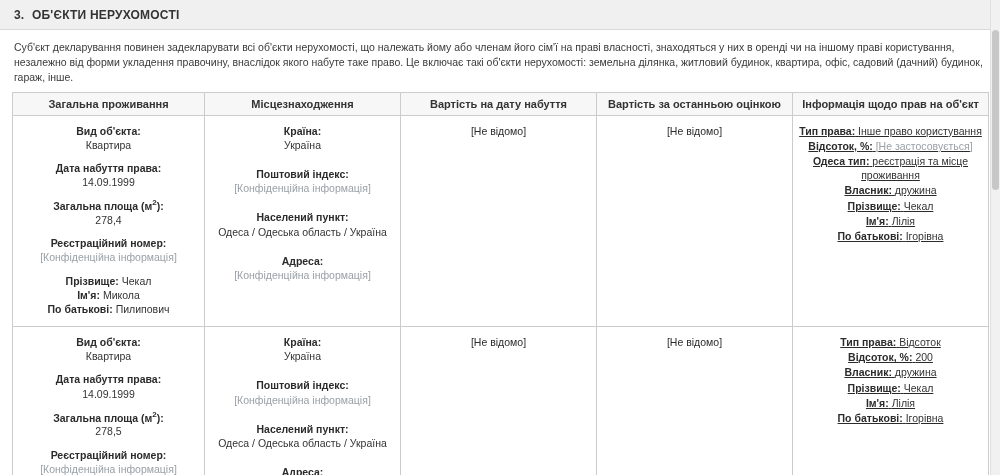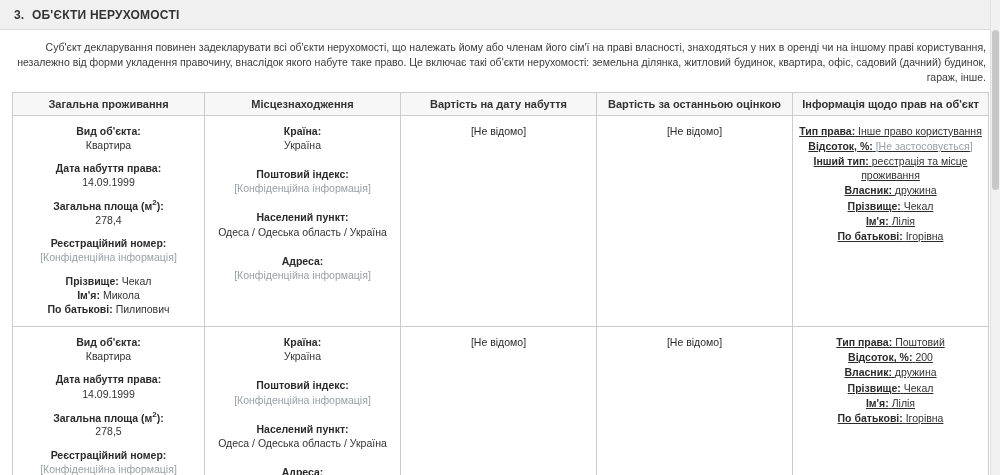--- a/index.html
+++ b/index.html
@@ -41,21 +41,21 @@
     font-weight: bold;
     color: #333333;
     letter-spacing: 0.2px;
   }
   
   .intro {
     padding: 10px 14px 6px 14px;
     font-size: 10.5px;
     line-height: 1.45;
     color: #3a3a3a;
-    text-align: right;
+    text-align: left;
   }
   
   .tbl-wrap {
     padding: 0 12px 0 12px;
     box-sizing: border-box;
   }
   table.decl {
     width: 976px;
     border-collapse: collapse;
     table-layout: fixed;
@@ -195,21 +195,21 @@
               <div class="conf">[Конфіденційна інформація]</div>
             </div>
           </td>
 
           <td class="unknown">[Не відомо]</td>
           <td class="unknown">[Не відомо]</td>
 
           <td class="right-cell">
             <div class="line inline"><span class="lbl">Тип права:</span> <span class="val">Інше право користування</span></div>
             <div class="line inline"><span class="lbl">Відсоток, %:</span> <span class="conf">[Не застосовується]</span></div>
-            <div class="line inline"><span class="lbl">Інший тип:</span> <span class="val">реєстрація та місце проживання</span></div>
+            <div class="line inline"><span class="lbl">Одеса тип:</span> <span class="val">реєстрація та місце проживання</span></div>
             <div class="line inline"><span class="lbl">Власник:</span> <span class="val">дружина</span></div>
             <div class="line inline"><span class="lbl">Прізвище:</span> <span class="val">Чекал</span></div>
             <div class="line inline"><span class="lbl">Ім'я:</span> <span class="val">Лілія</span></div>
             <div class="line inline"><span class="lbl">По батькові:</span> <span class="val">Ігорівна</span></div>
           </td>
         </tr>
 
         <tr>
           <td>
             <div class="fld">
@@ -250,21 +250,21 @@
             <div class="fld">
               <div class="lbl">Адреса:</div>
 
             </div>
           </td>
 
           <td class="unknown">[Не відомо]</td>
           <td class="unknown">[Не відомо]</td>
 
           <td class="right-cell">
-            <div class="line inline"><span class="lbl">Тип права:</span> <span class="val">Поштовий</span></div>
+            <div class="line inline"><span class="lbl">Тип права:</span> <span class="val">Відсоток</span></div>
             <div class="line inline"><span class="lbl">Відсоток, %:</span> <span class="val">200</span></div>
             <div class="line inline"><span class="lbl">Власник:</span> <span class="val">дружина</span></div>
             <div class="line inline"><span class="lbl">Прізвище:</span> <span class="val">Чекал</span></div>
             <div class="line inline"><span class="lbl">Ім'я:</span> <span class="val">Лілія</span></div>
             <div class="line inline"><span class="lbl">По батькові:</span> <span class="val">Ігорівна</span></div>
           </td>
         </tr>
       </tbody>
     </table>
   </div>

